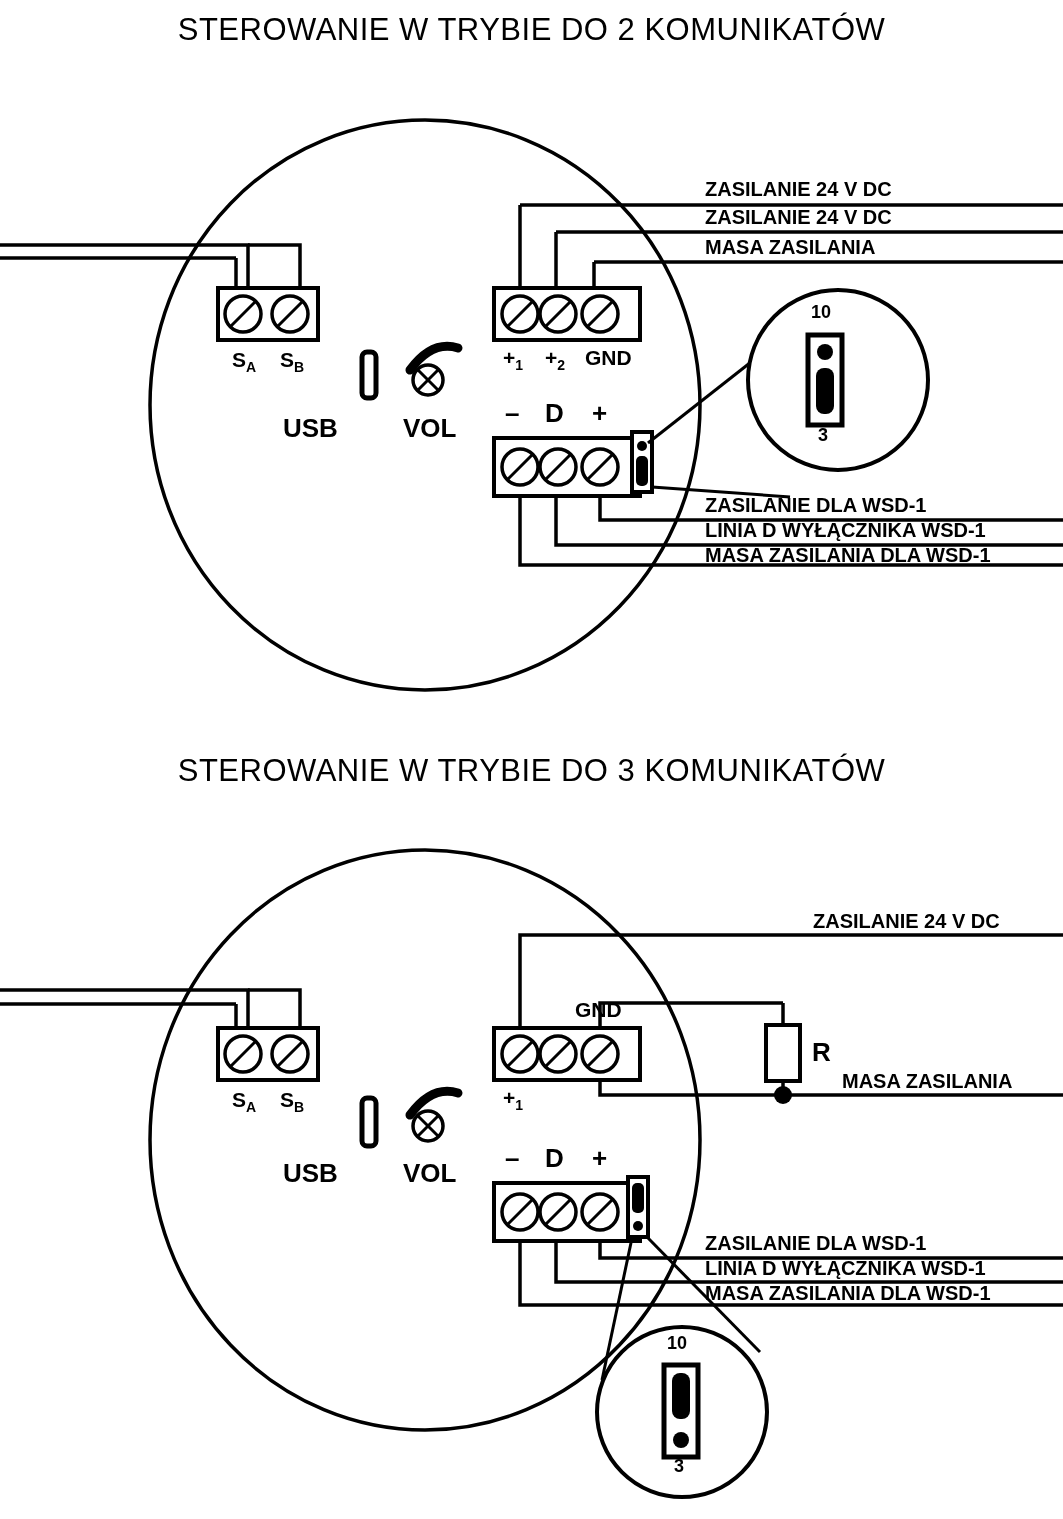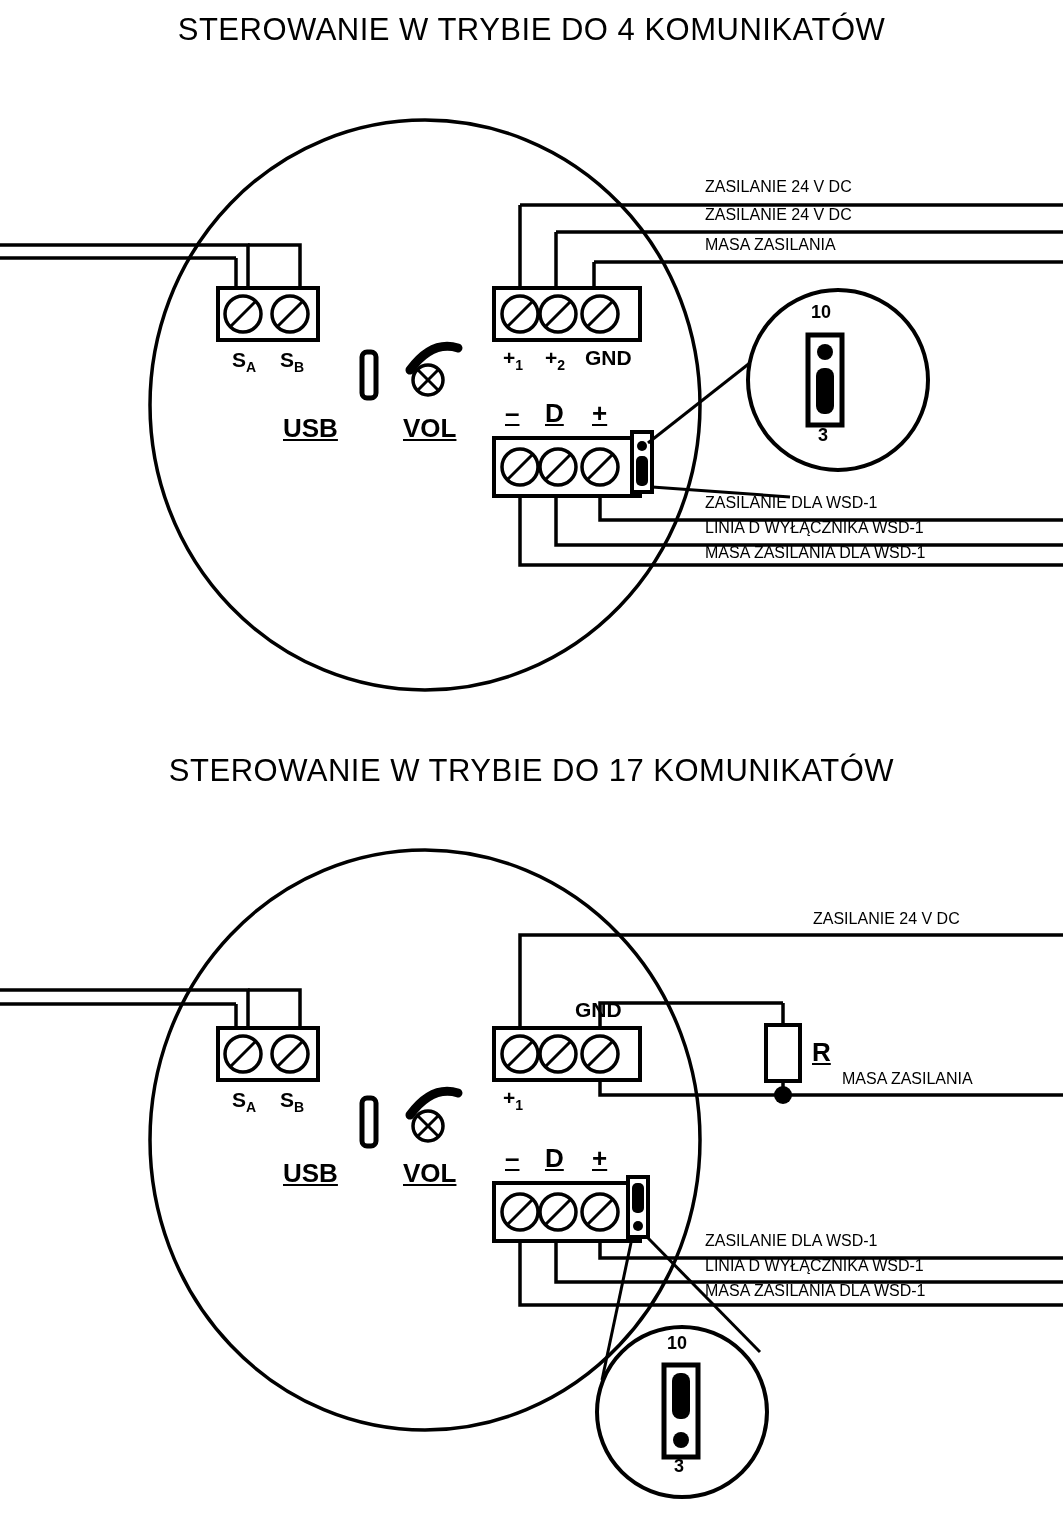--- a/index.html
+++ b/index.html
@@ -50,51 +50,50 @@
     overflow: visible;
   }
   .lbl {
     position: absolute;
     font-size: 21px;
     font-weight: bold;
     white-space: nowrap;
   }
   .lbl-wire {
     position: absolute;
-    font-size: 16px;
-    font-weight: normal;
+    font-size: 20px;
+    font-weight: bold;
     white-space: nowrap;
   }
   .lbl-sub {
     font-size: 14px;
     vertical-align: sub;
     font-weight: bold;
   }
   .lbl-big {
     position: absolute;
     font-size: 26px;
     font-weight: bold;
     white-space: nowrap;
-    text-decoration: underline;
   }
   .lbl-num {
     position: absolute;
     font-size: 18px;
     font-weight: bold;
     white-space: nowrap;
   }
 </style>
 </head>
 <body>
 
 <div class="diagram-root">
 
   <div class="panel" id="panel-top">
 
-    <div class="panel-title" id="title-top">STEROWANIE W TRYBIE DO 4 KOMUNIKATÓW</div>
+    <div class="panel-title" id="title-top">STEROWANIE W TRYBIE DO 2 KOMUNIKATÓW</div>
 
     <svg class="board" width="1063" height="740" viewBox="0 0 1063 740">
       <g fill="none" stroke="#000" stroke-width="3.5">
 
         <ellipse cx="425" cy="405" rx="275" ry="285"></ellipse>
 
         <path d="M0 245 H248 V290"></path>
         <path d="M0 258 H236"></path>
         <path d="M236 258 V290"></path>
         <path d="M248 245 H300 V290"></path>
@@ -186,21 +185,21 @@
     <div class="lbl-wire" style="left:705px; top:494px;">ZASILANIE DLA WSD-1</div>
     <div class="lbl-wire" style="left:705px; top:519px;">LINIA D WYŁĄCZNIKA WSD-1</div>
     <div class="lbl-wire" style="left:705px; top:544px;">MASA ZASILANIA DLA WSD-1</div>
 
     <div class="lbl-num" style="left:811px; top:302px;">10</div>
     <div class="lbl-num" style="left:818px; top:425px;">3</div>
   </div>
 
   <div class="panel" id="panel-bottom">
 
-    <div class="panel-title" id="title-bottom">STEROWANIE W TRYBIE DO 17 KOMUNIKATÓW</div>
+    <div class="panel-title" id="title-bottom">STEROWANIE W TRYBIE DO 3 KOMUNIKATÓW</div>
 
     <svg class="board" width="1063" height="779" viewBox="0 0 1063 779">
       <g fill="none" stroke="#000" stroke-width="3.5">
 
         <ellipse cx="425" cy="400" rx="275" ry="290"></ellipse>
 
         <path d="M0 250 H248 V290"></path>
         <path d="M0 264 H236"></path>
         <path d="M236 264 V290"></path>
         <path d="M248 250 H300 V290"></path>

